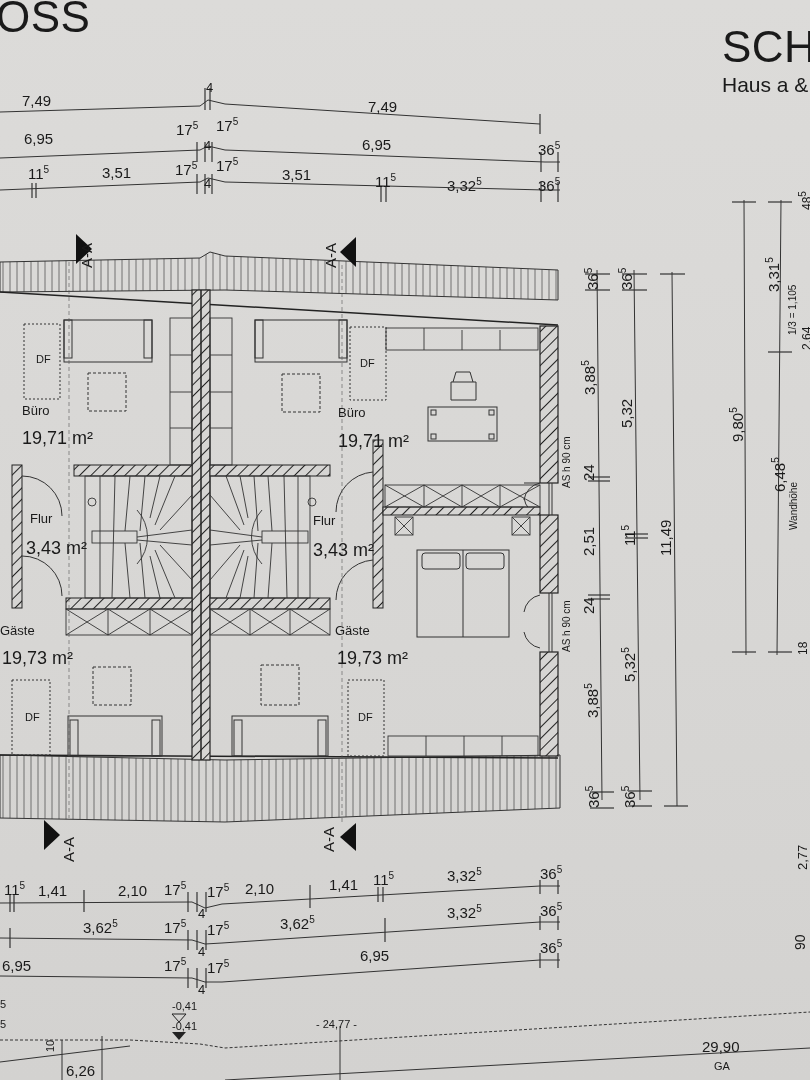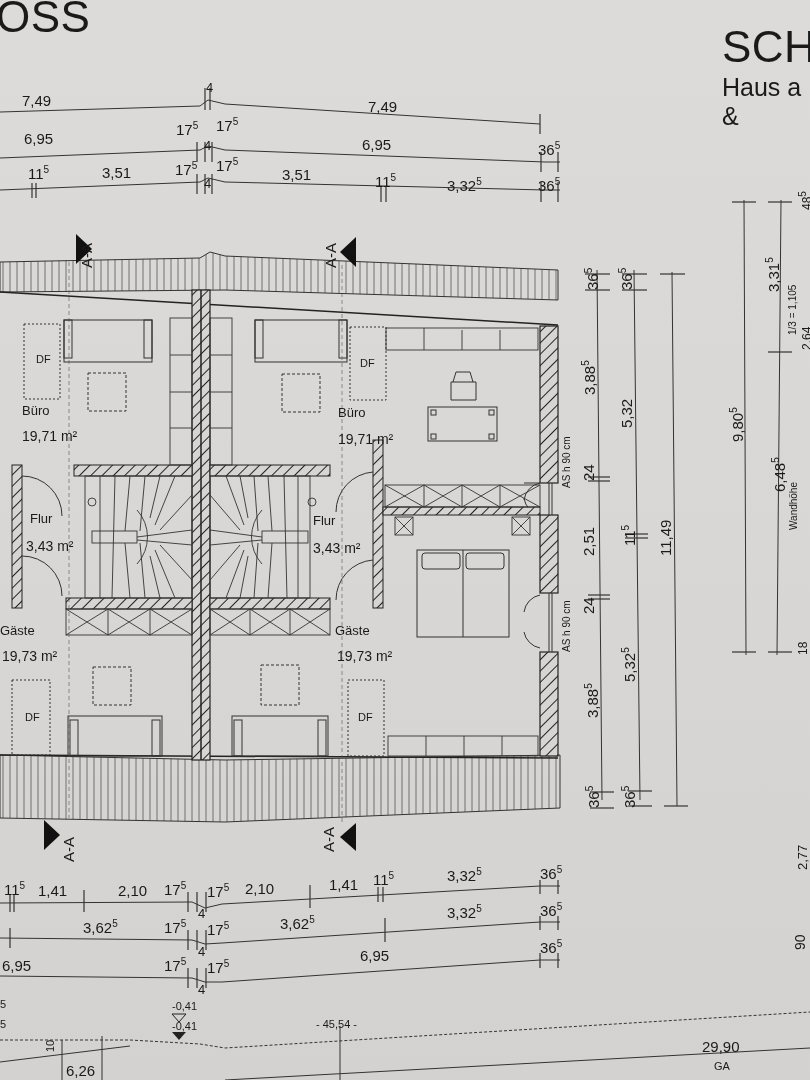--- a/index.html
+++ b/index.html
@@ -1,25 +1,25 @@
 <!DOCTYPE html>
 <html><head>
 <meta charset="utf-8">
 <style>
   html,body{margin:0;padding:0;}
   body{width:810px;height:1080px;overflow:hidden;background:#d9d8d6;font-family:"Liberation Sans",sans-serif;color:#1a1a1a;}
   #sheet{position:relative;width:810px;height:1080px;background:linear-gradient(180deg,#dcdbd9 0%,#d8d7d5 50%,#d3d2d0 100%);}
   .abs{position:absolute;}
   .title-big{font-size:44px;font-weight:400;letter-spacing:0.5px;}
-  .sub{font-size:25px;}
+  .sub{font-size:21px;}
   .dim{font-size:15px;white-space:nowrap;}
   .dim sup{font-size:10px;}
   .small{font-size:11px;white-space:nowrap;}
   .room-name{font-size:13px;}
-  .room-area{font-size:14px;}
+  .room-area{font-size:18px;}
   .rot{transform-origin:left top;transform:rotate(-90deg);}
   svg{position:absolute;left:0;top:0;}
 </style>
 </head>
 <body>
 
 <div id="sheet">
 
   <svg width="810" height="1080">
     <defs>
@@ -401,21 +401,21 @@
 
   <div class="abs dim" style="left:2px;top:957px;">6,95</div>
   <div class="abs dim" style="left:164px;top:956px;"><span>17</span><sup>5</sup></div>
   <div class="abs dim" style="left:207px;top:958px;"><span>17</span><sup>5</sup></div>
   <div class="abs dim" style="left:198px;top:982px;font-size:13px;">4</div>
   <div class="abs dim" style="left:360px;top:947px;">6,95</div>
   <div class="abs dim" style="left:540px;top:938px;"><span>36</span><sup>5</sup></div>
 
   <div class="abs small" style="left:172px;top:1000px;">-0,41</div>
   <div class="abs small" style="left:172px;top:1020px;">-0,41</div>
-  <div class="abs small" style="left:316px;top:1018px;">- 45,54 -</div>
+  <div class="abs small" style="left:316px;top:1018px;">- 24,77 -</div>
   <div class="abs small" style="left:0px;top:998px;">5</div>
   <div class="abs small" style="left:0px;top:1018px;">5</div>
   <div class="abs small rot" style="left:44px;top:1052px;">10</div>
   <div class="abs dim" style="left:66px;top:1062px;">6,26</div>
   <div class="abs dim" style="left:702px;top:1038px;">29,90</div>
   <div class="abs small" style="left:714px;top:1060px;">GA</div>
 
 </div>
 
 </body></html>

